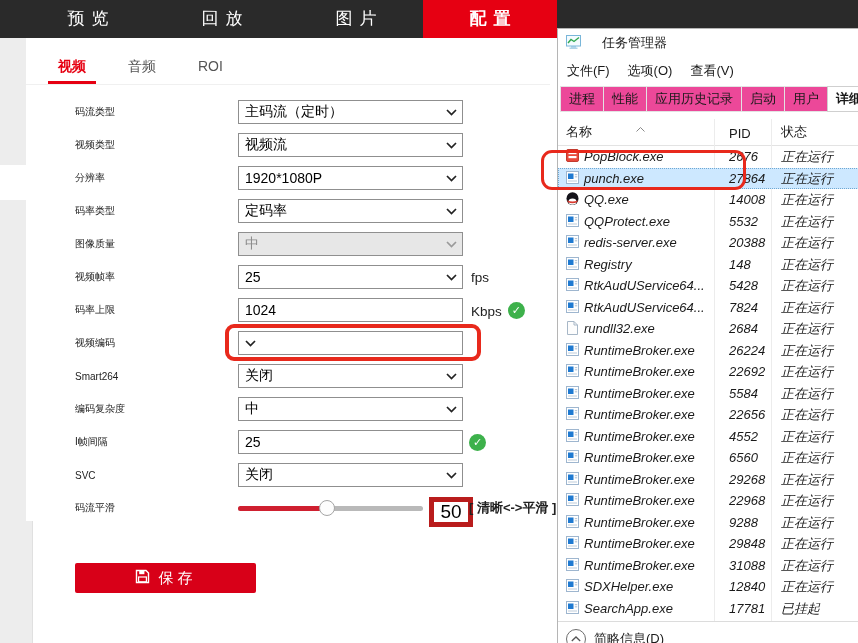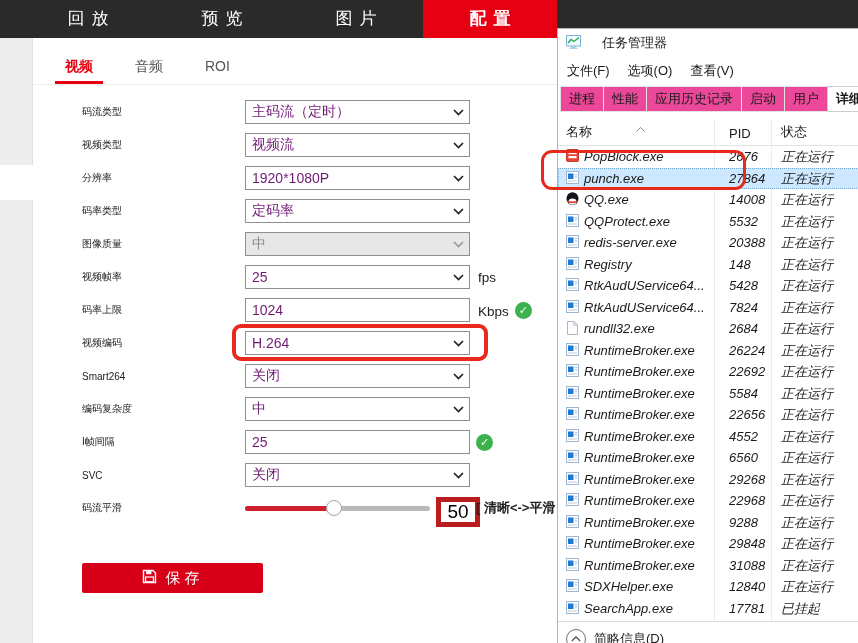--- a/index.html
+++ b/index.html
@@ -8,29 +8,29 @@
   
   .navbar{position:absolute;left:0;top:0;width:858px;height:38px;background:#2a2a2a;}
   .nav-tabs{position:absolute;left:21px;top:0;height:38px;display:flex;}
   .nav-tab{width:134px;height:38px;line-height:38px;text-align:center;color:#fff;
            font-size:17px;letter-spacing:7px;padding-left:7px;box-sizing:border-box;cursor:pointer;}
   .nav-tab.active{background:#e60012;font-weight:bold;}
   
   .side-rail{position:absolute;left:0;top:38px;width:33px;height:605px;background:#ededed;border-right:1px solid #e0e0e0;box-sizing:border-box;}
   .rail-active{position:absolute;left:0;top:127px;width:33px;height:35px;background:#fff;}
   
-  .content{position:absolute;left:33px;top:38px;width:524px;height:483px;background:#fff;}
+  .content{position:absolute;left:26px;top:38px;width:524px;height:483px;background:#fff;}
   .subtabs{position:absolute;left:0;top:20px;display:flex;border-bottom:1px solid #f0f0f0;width:100%;height:27px;box-sizing:border-box;}
   .subtab{margin-left:22px;padding:0 10px 6px;font-size:14px;color:#555;cursor:pointer;}
   .subtab.active{color:#e60012;font-weight:bold;border-bottom:3px solid #e60012;}
   .form{position:absolute;left:0;top:0;width:524px;height:560px;}
   .form-row{position:absolute;left:0;width:524px;height:24px;display:flex;align-items:center;}
   .f-label{position:absolute;left:49px;font-size:10px;color:#222;white-space:nowrap;}
   .ctrl{position:absolute;left:212px;width:225px;height:24px;box-sizing:border-box;
-        border:1px solid #8f8f8f;background:#fff;display:flex;align-items:center;font-size:14px;color:#701a75;}
+        border:1px solid #8f8f8f;background:#fff;display:flex;align-items:center;font-size:14px;color:#000000;}
   .ctrl .sel-text{padding-left:6px;flex:1;white-space:nowrap;overflow:hidden;}
   .ctrl .chev{width:22px;display:flex;justify-content:center;color:#222;}
   .ctrl.disabled{background:#e7e7e7;color:#8a8a8a;}
   .ctrl.disabled .chev{color:#9a9a9a;}
   .after-ctrl{position:absolute;left:445px;display:flex;align-items:flex-end;gap:6px;}
   .suffix{font-size:13.5px;color:#222;}
   .check{width:17px;height:17px;border-radius:50%;background:#3db14b;color:#fff;font-size:11px;font-weight:bold;
          display:flex;align-items:center;justify-content:center;}
   .check-tight{position:absolute;left:443px;}
   .anno{position:absolute;border:4px solid #e8291c;border-radius:9px;background:transparent;pointer-events:none;z-index:60;}
@@ -74,22 +74,22 @@
   .tm-footer{position:absolute;left:8px;top:600px;display:flex;align-items:center;gap:8px;}
   .tm-foot-circle{width:20px;height:20px;border-radius:50%;border:1px solid #6e6e6e;display:flex;align-items:center;justify-content:center;box-sizing:border-box;}
 </style>
 </head>
 <body>
 
 <div class="page">
 
   <div class="navbar">
     <div class="nav-tabs" id="nav-tabs">
+        <div class="nav-tab">预览</div>
         <div class="nav-tab">回放</div>
-        <div class="nav-tab">预览</div>
         <div class="nav-tab">图片</div>
         <div class="nav-tab active">配置</div>
       </div>
   </div>
 
   <div class="side-rail">
     <div class="rail-active"></div>
   </div>
 
   <div class="content">
@@ -174,21 +174,20 @@
             <span class="sel-text">1024</span>
           </div>
           <span class="after-ctrl">
             <span class="suffix">Kbps</span>
             <span class="check">✓</span>
           </span>
         </div>
         <div class="form-row" style="top: 293px;">
           <span class="f-label">视频编码</span>
           <div class="ctrl">
-            <span class="sel-text">H.264</span>
             <span class="chev">
               <svg width="11" height="7" viewBox="0 0 11 7">
                 <polyline points="1,1 5.5,5.5 10,1" fill="none" stroke="currentColor" stroke-width="1.7"></polyline>
               </svg>
             </span>
           </div>
           <div class="anno anno-h264"></div>
         </div>
         <div class="form-row" style="top: 326px;">
           <span class="f-label">Smart264</span>

